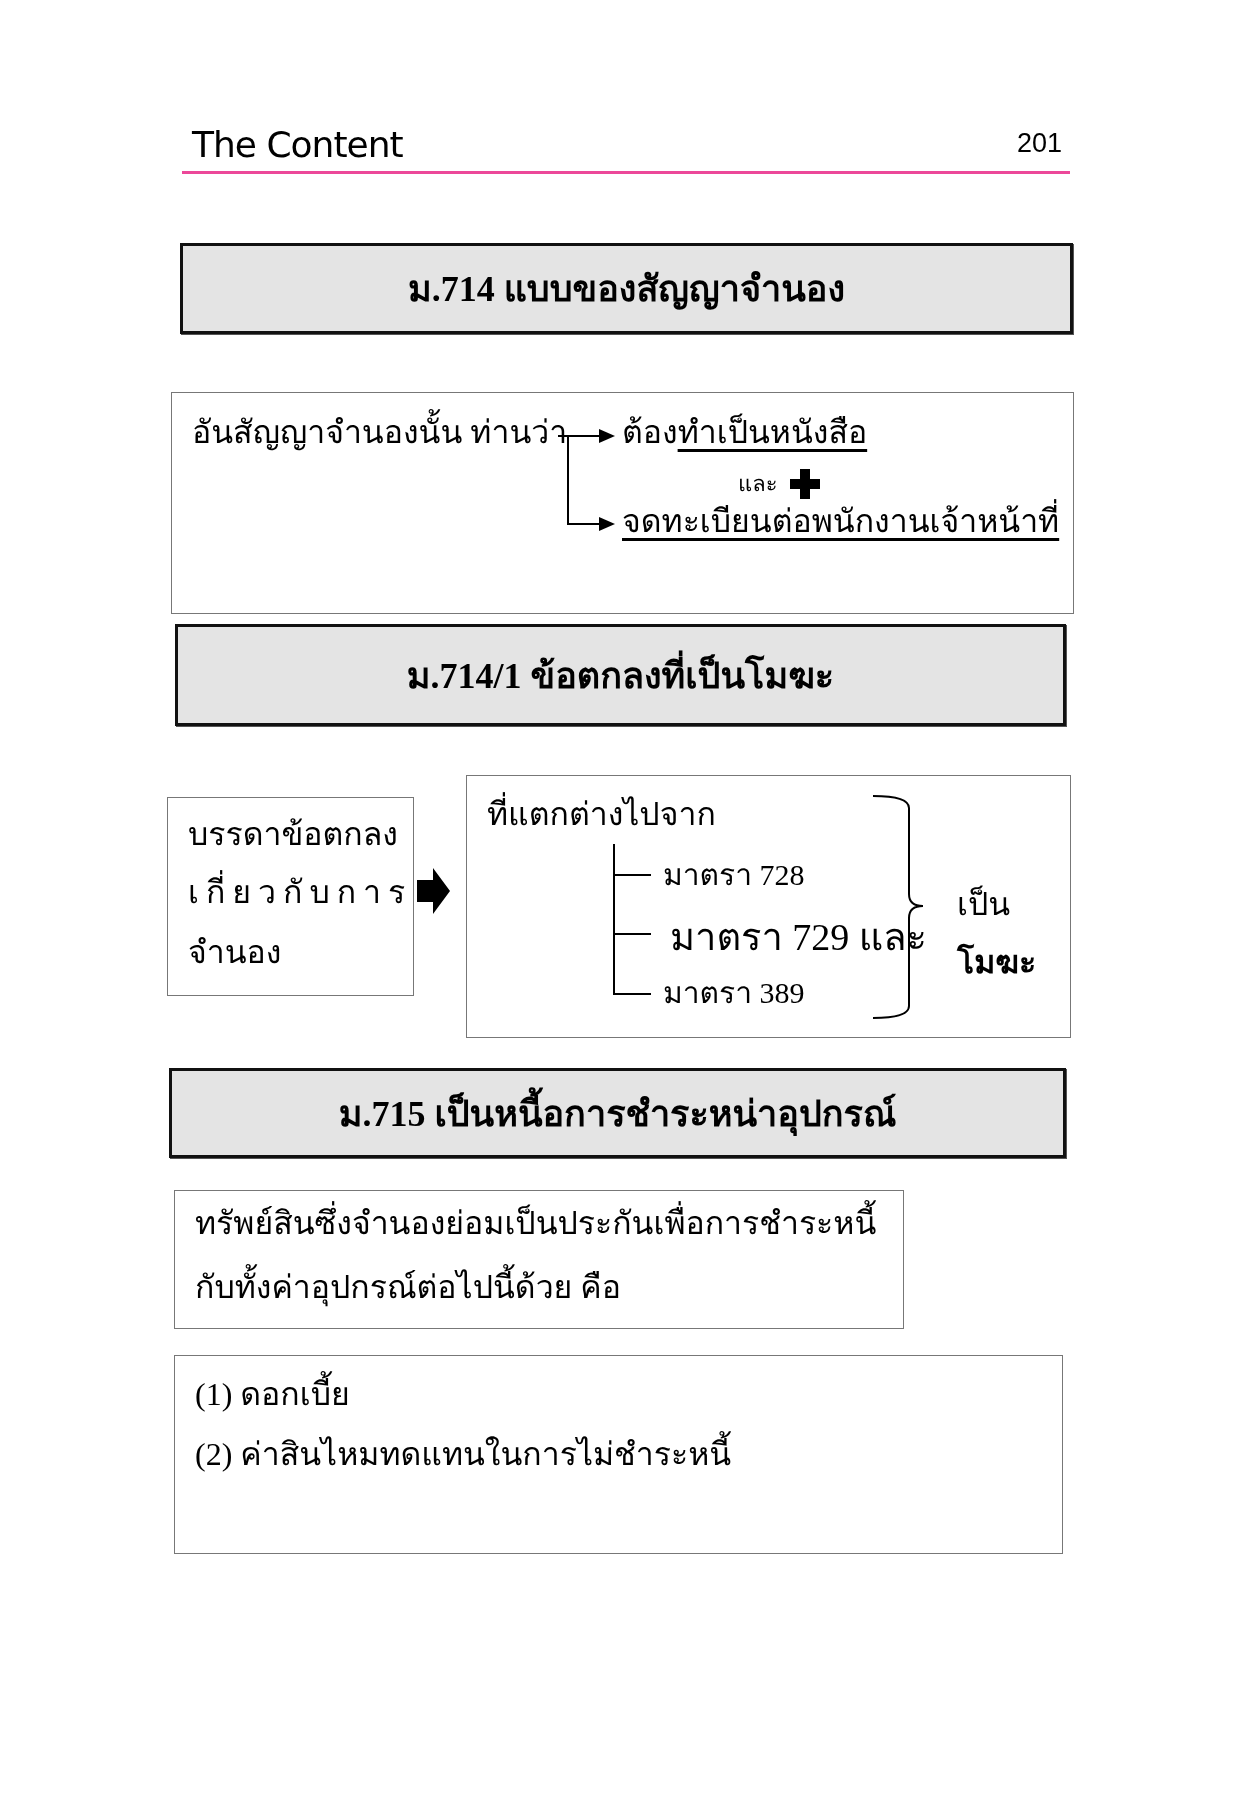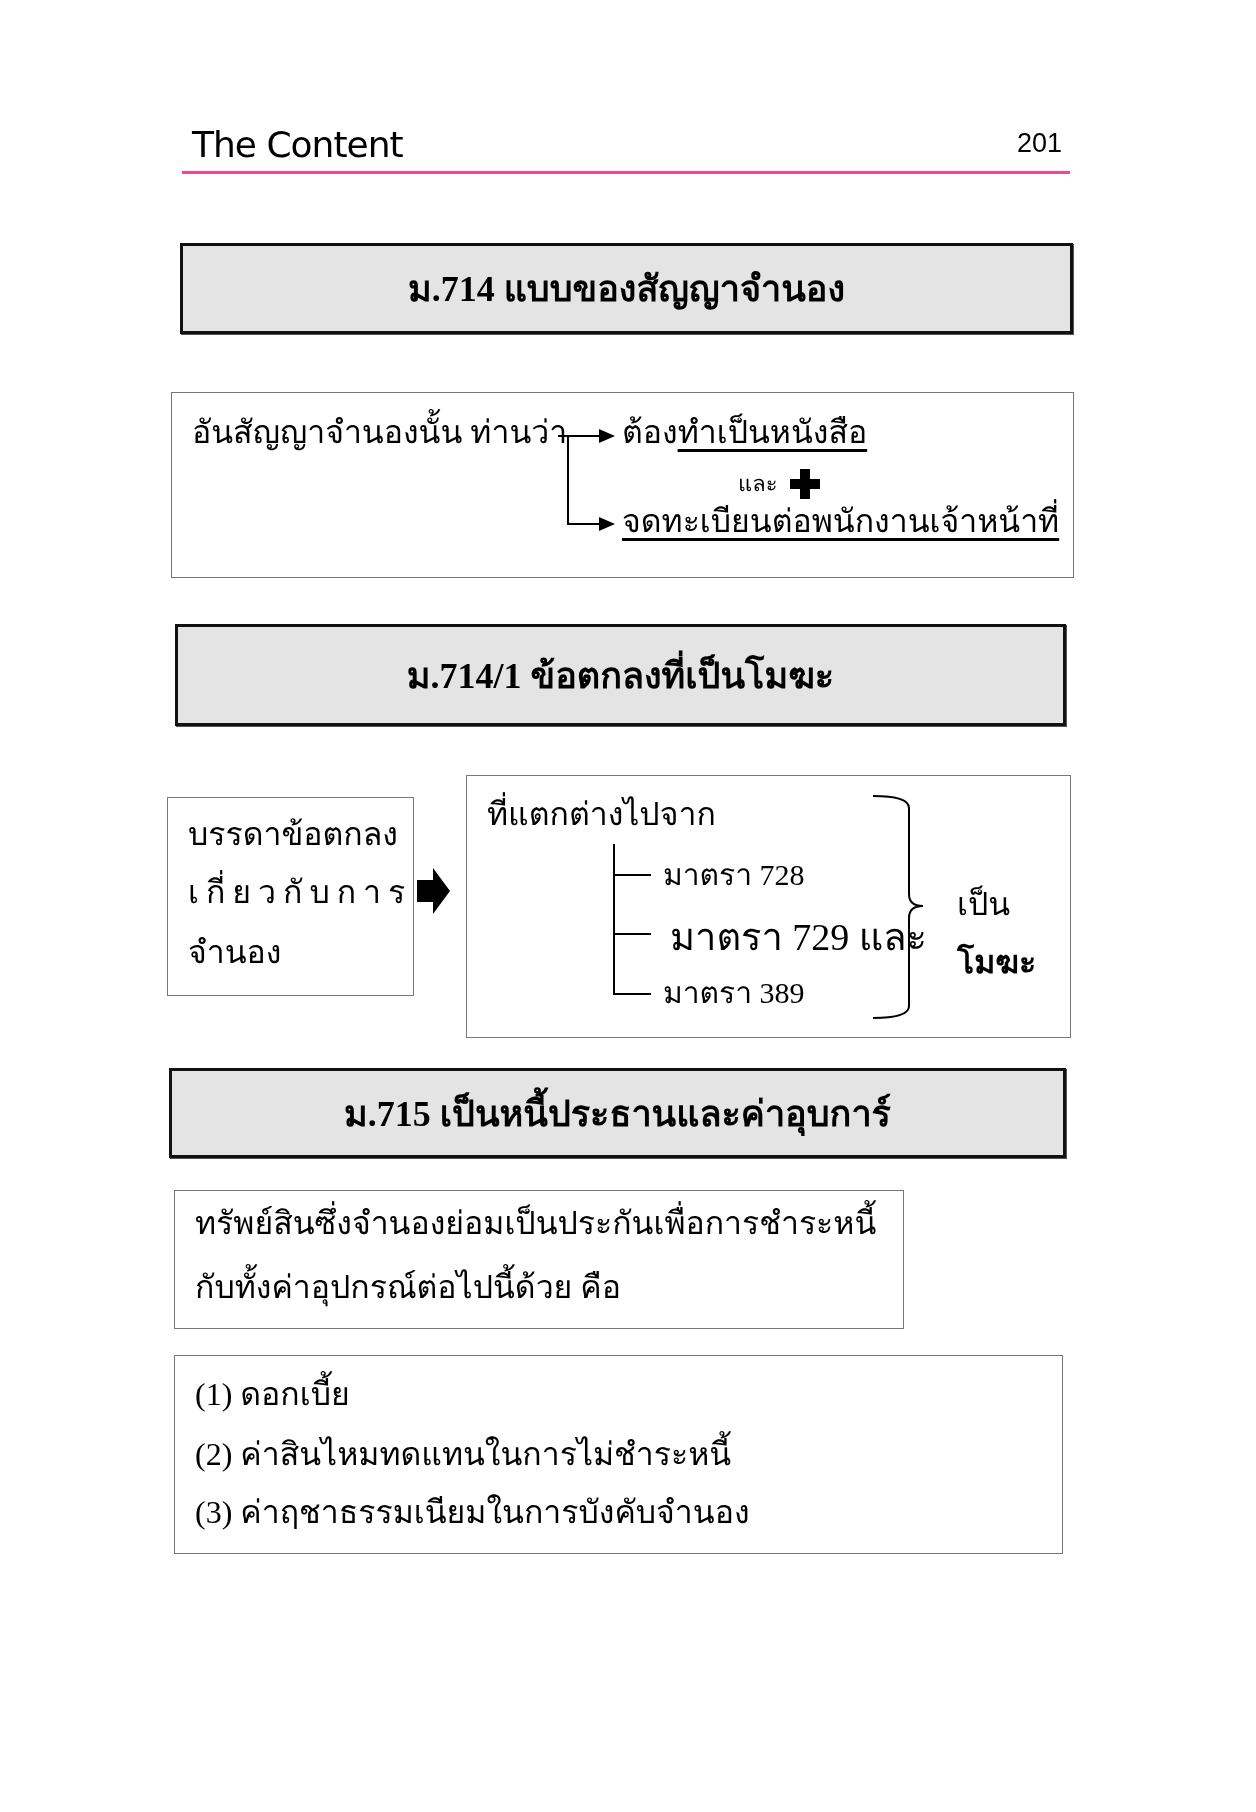--- a/index.html
+++ b/index.html
@@ -31,21 +31,21 @@
 
 <div class="running-head">
   <span class="running-title">The Content</span>
   <span class="page-number">201</span>
 </div>
 
 <div class="section-heading" style="left:180px; top:243px; width:893px; height:91px;">
   <span>ม.714 แบบของสัญญาจำนอง</span>
 </div>
 
-<div class="box" style="left:171px; top:392px; width:903px; height:186px;">
+<div class="box" style="left:171px; top:392px; width:903px; height:222px;">
   <span class="txt" style="left:20px; top:23px;">อันสัญญาจำนองนั้น ท่านว่า</span>
 
   <div class="line" style="left:386px; top:42px; width:43px; height:2px;"></div>
   <div class="line" style="left:395px; top:42px; width:2px; height:90px;"></div>
   <div class="line" style="left:395px; top:130px; width:34px; height:2px;"></div>
   <div class="tri-right" style="left:427px; top:36px;"></div>
   <div class="tri-right" style="left:427px; top:124px;"></div>
 
   <span class="txt" style="left:450px; top:23px;">
     <span>ต้อง</span><span class="ul">ทำเป็นหนังสือ</span>
@@ -85,25 +85,24 @@
 
   <svg class="bracket" style="left:404px; top:18px;" width="56" height="228" viewBox="0 0 56 228">
     <path d="M2,2 Q38,2 38,14 L38,100 Q38,112 52,112 Q38,112 38,124 L38,212 Q38,224 2,224" fill="none" stroke="#000" stroke-width="2"></path>
   </svg>
 
   <span class="txt" style="left:490px; top:112px;">เป็น</span>
   <span class="txt" style="left:490px; top:170px; font-weight:bold;">โมฆะ</span>
 </div>
 
 <div class="section-heading" style="left:169px; top:1068px; width:897px; height:90px;">
-  <span>ม.715 เป็นหนี้ประธานและค่าอุบการ์</span>
+  <span>ม.715 เป็นหนี้อการชำระหน่าอุปกรณ์</span>
 </div>
 
 <div class="box" style="left:174px; top:1190px; width:730px; height:139px;">
   <span class="txt" style="left:20px; top:16px;">ทรัพย์สินซึ่งจำนองย่อมเป็นประกันเพื่อการชำระหนี้</span>
   <span class="txt" style="left:20px; top:80px;">กับทั้งค่าอุปกรณ์ต่อไปนี้ด้วย คือ</span>
 </div>
 
 <div class="box" style="left:174px; top:1355px; width:889px; height:199px;">
   <span class="txt" style="left:20px; top:22px;">(1) ดอกเบี้ย</span>
   <span class="txt" style="left:20px; top:82px;">(2) ค่าสินไหมทดแทนในการไม่ชำระหนี้</span>
-  <span class="txt" style="left:20px; top:140px;">(3) ค่าฤชาธรรมเนียมในการบังคับจำนอง</span>
 </div>
 
 </body></html>

